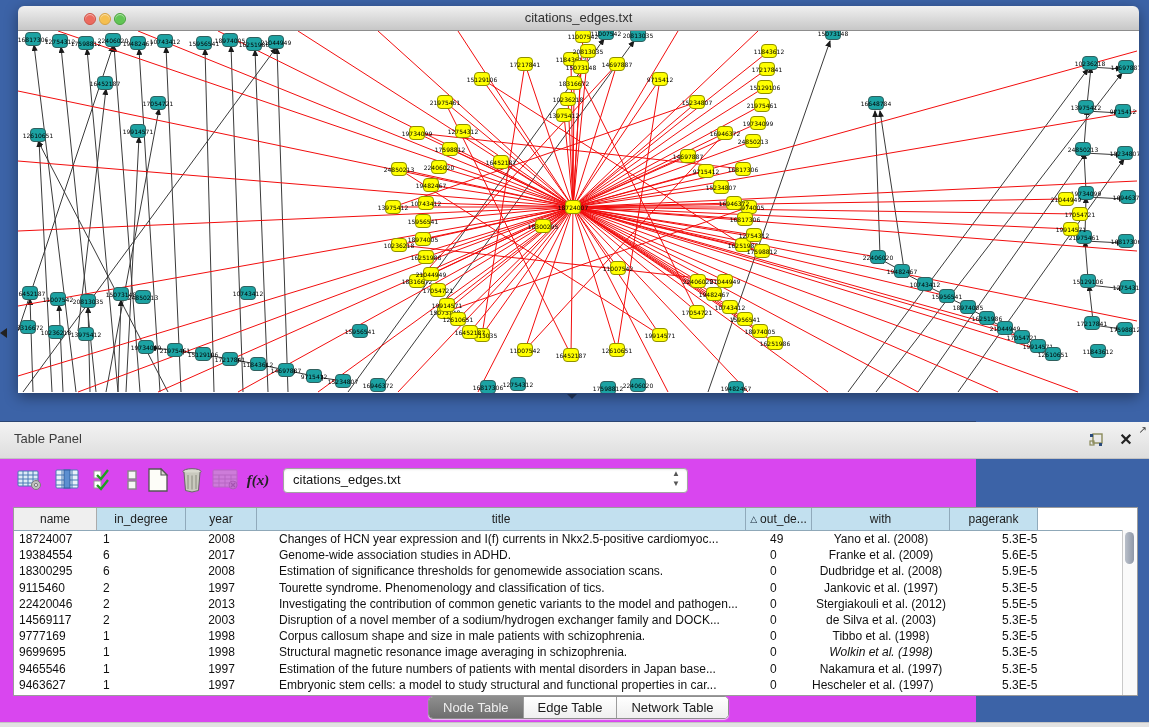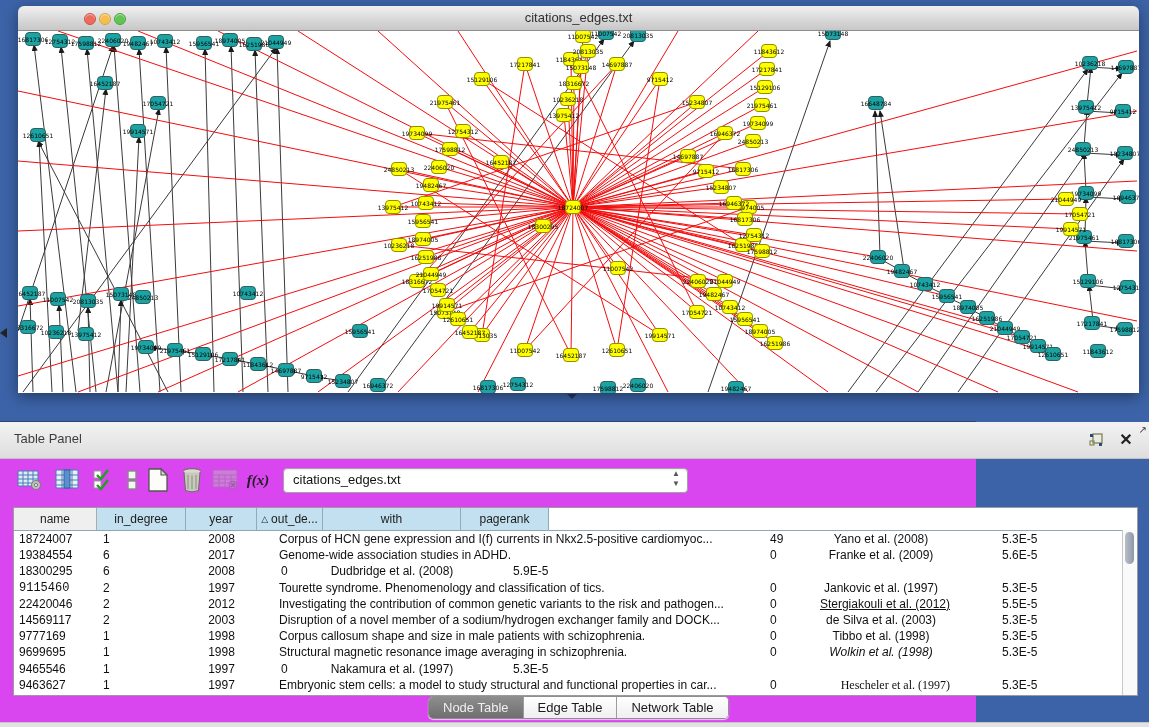--- a/index.html
+++ b/index.html
@@ -622,74 +622,78 @@
     <div class="thead" id="thead">
         <div class="th plain" style="width: 83px;">
           <span>name</span>
         </div>
         <div class="th" style="width: 89px;">
           <span>in_degree</span>
         </div>
         <div class="th" style="width: 71px;">
           <span>year</span>
         </div>
+        <div class="th" style="width: 489px;">
+          <span>title</span>
+        </div>
         <div class="th" style="width: 66px;">
           <span class="sortglyph">△</span>
           <span>out_de...</span>
         </div>
         <div class="th" style="width: 138px;">
           <span>with</span>
         </div>
         <div class="th" style="width: 88px;">
           <span>pagerank</span>
         </div>
       </div>
     <div id="tbody">
         <div class="trow">
           <div class="td" style="width: 83px; text-align: left; padding-left: 5px;">18724007</div>
           <div class="td" style="width: 89px; text-align: left; padding-left: 6px;">1</div>
           <div class="td" style="width: 71px; text-align: center; padding-left: 0px;">2008</div>
-          <div class="td" style="width: 489px; text-align: left; padding-left: 22px;">Corpus of HCN gene expression and I(f) currents in Nkx2.5-positive cardiomyoc...</div>
+          <div class="td" style="width: 489px; text-align: left; padding-left: 22px;">Changes of HCN year expression and I(f) currents in Nkx2.5-positive cardiomyoc...</div>
           <div class="td" style="width: 66px; text-align: left; padding-left: 24px;">49</div>
           <div class="td" style="width: 138px; text-align: center; padding-left: 0px;">Yano et al. (2008)</div>
           <div class="td" style="width: 88px; text-align: left; padding-left: 52px;">5.3E-5</div>
         </div>
         <div class="trow">
           <div class="td" style="width: 83px; text-align: left; padding-left: 5px;">19384554</div>
           <div class="td" style="width: 89px; text-align: left; padding-left: 6px;">6</div>
           <div class="td" style="width: 71px; text-align: center; padding-left: 0px;">2017</div>
           <div class="td" style="width: 489px; text-align: left; padding-left: 22px;">Genome-wide association studies in ADHD.</div>
           <div class="td" style="width: 66px; text-align: left; padding-left: 24px;">0</div>
           <div class="td" style="width: 138px; text-align: center; padding-left: 0px;">Franke et al. (2009)</div>
           <div class="td" style="width: 88px; text-align: left; padding-left: 52px;">5.6E-5</div>
         </div>
         <div class="trow">
           <div class="td" style="width: 83px; text-align: left; padding-left: 5px;">18300295</div>
           <div class="td" style="width: 89px; text-align: left; padding-left: 6px;">6</div>
           <div class="td" style="width: 71px; text-align: center; padding-left: 0px;">2008</div>
+          <div class="td" style="width: 489px; text-align: left; padding-left: 22px;">Estimation of significance thresholds for genomewide association scans.</div>
           <div class="td" style="width: 66px; text-align: left; padding-left: 24px;">0</div>
           <div class="td" style="width: 138px; text-align: center; padding-left: 0px;">Dudbridge et al. (2008)</div>
           <div class="td" style="width: 88px; text-align: left; padding-left: 52px;">5.9E-5</div>
         </div>
         <div class="trow">
-          <div class="td" style="width: 83px; text-align: left; padding-left: 5px; font-family: Liberation Mono, monospace;">9115460</div>
+          <div class="td" style="width: 83px; text-align: left; padding-left: 5px;">9115460</div>
           <div class="td" style="width: 89px; text-align: left; padding-left: 6px;">2</div>
           <div class="td" style="width: 71px; text-align: center; padding-left: 0px;">1997</div>
           <div class="td" style="width: 489px; text-align: left; padding-left: 22px;">Tourette syndrome. Phenomenology and classification of tics.</div>
           <div class="td" style="width: 66px; text-align: left; padding-left: 24px;">0</div>
           <div class="td" style="width: 138px; text-align: center; padding-left: 0px;">Jankovic et al. (1997)</div>
           <div class="td" style="width: 88px; text-align: left; padding-left: 52px;">5.3E-5</div>
         </div>
         <div class="trow">
           <div class="td" style="width: 83px; text-align: left; padding-left: 5px;">22420046</div>
           <div class="td" style="width: 89px; text-align: left; padding-left: 6px;">2</div>
-          <div class="td" style="width: 71px; text-align: center; padding-left: 0px;">2012</div>
-          <div class="td" style="width: 489px; text-align: left; padding-left: 22px;">Investigating the contribution of common genetic variants to the risk and pathogen...</div>
-          <div class="td" style="width: 66px; text-align: left; padding-left: 24px;">0</div>
-          <div class="td" style="width: 138px; text-align: right; padding-left: 0px; text-decoration: underline;">Stergiakouli et al. (2012)</div>
+          <div class="td" style="width: 71px; text-align: center; padding-left: 0px;">2013</div>
+          <div class="td" style="width: 489px; text-align: left; padding-left: 22px;">Investigating the contribution of common genetic variants to the model and pathogen...</div>
+          <div class="td" style="width: 66px; text-align: left; padding-left: 24px;">0</div>
+          <div class="td" style="width: 138px; text-align: center; padding-left: 0px;">Stergiakouli et al. (2012)</div>
           <div class="td" style="width: 88px; text-align: left; padding-left: 52px;">5.5E-5</div>
         </div>
         <div class="trow">
           <div class="td" style="width: 83px; text-align: left; padding-left: 5px;">14569117</div>
           <div class="td" style="width: 89px; text-align: left; padding-left: 6px;">2</div>
           <div class="td" style="width: 71px; text-align: center; padding-left: 0px;">2003</div>
           <div class="td" style="width: 489px; text-align: left; padding-left: 22px;">Disruption of a novel member of a sodium/hydrogen exchanger family and DOCK...</div>
           <div class="td" style="width: 66px; text-align: left; padding-left: 24px;">0</div>
           <div class="td" style="width: 138px; text-align: center; padding-left: 0px;">de Silva et al. (2003)</div>
           <div class="td" style="width: 88px; text-align: left; padding-left: 52px;">5.3E-5</div>
@@ -709,31 +713,32 @@
           <div class="td" style="width: 71px; text-align: center; padding-left: 0px;">1998</div>
           <div class="td" style="width: 489px; text-align: left; padding-left: 22px;">Structural magnetic resonance image averaging in schizophrenia.</div>
           <div class="td" style="width: 66px; text-align: left; padding-left: 24px;">0</div>
           <div class="td" style="width: 138px; text-align: center; padding-left: 0px; font-style: italic;">Wolkin et al. (1998)</div>
           <div class="td" style="width: 88px; text-align: left; padding-left: 52px;">5.3E-5</div>
         </div>
         <div class="trow">
           <div class="td" style="width: 83px; text-align: left; padding-left: 5px;">9465546</div>
           <div class="td" style="width: 89px; text-align: left; padding-left: 6px;">1</div>
           <div class="td" style="width: 71px; text-align: center; padding-left: 0px;">1997</div>
+          <div class="td" style="width: 489px; text-align: left; padding-left: 22px;">Estimation of the future numbers of patients with mental disorders in Japan base...</div>
           <div class="td" style="width: 66px; text-align: left; padding-left: 24px;">0</div>
           <div class="td" style="width: 138px; text-align: center; padding-left: 0px;">Nakamura et al. (1997)</div>
           <div class="td" style="width: 88px; text-align: left; padding-left: 52px;">5.3E-5</div>
         </div>
         <div class="trow">
           <div class="td" style="width: 83px; text-align: left; padding-left: 5px;">9463627</div>
           <div class="td" style="width: 89px; text-align: left; padding-left: 6px;">1</div>
           <div class="td" style="width: 71px; text-align: center; padding-left: 0px;">1997</div>
           <div class="td" style="width: 489px; text-align: left; padding-left: 22px;">Embryonic stem cells: a model to study structural and functional properties in car...</div>
           <div class="td" style="width: 66px; text-align: left; padding-left: 24px;">0</div>
-          <div class="td" style="width: 138px; text-align: right; padding-left: 0px; font-family: Liberation Serif, serif;">Hescheler et al. (1997)</div>
+          <div class="td" style="width: 138px; text-align: left; padding-left: 0px;">Hescheler et al. (1997)</div>
           <div class="td" style="width: 88px; text-align: left; padding-left: 52px;">5.3E-5</div>
         </div>
       </div>
     <div class="vscroll">
       <div class="vthumb"></div>
     </div>
   </div>
 
   <div class="tabsbar">
     <div class="seg" id="tabs-seg">

